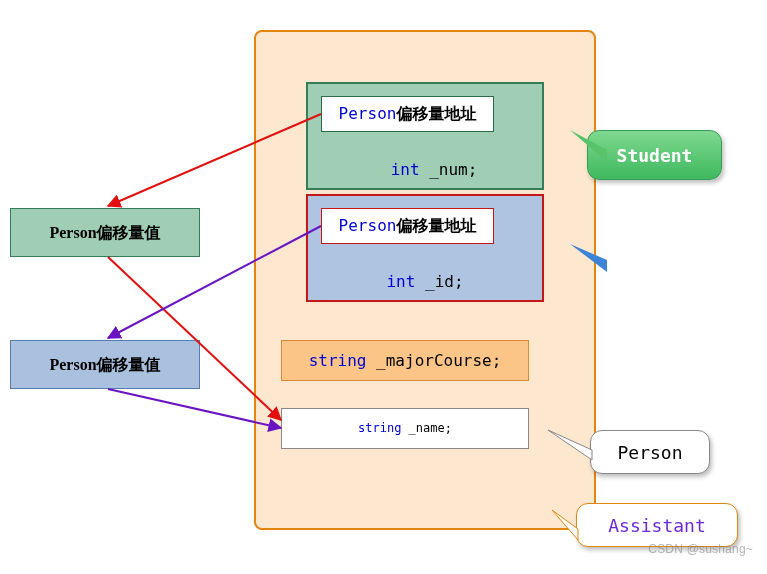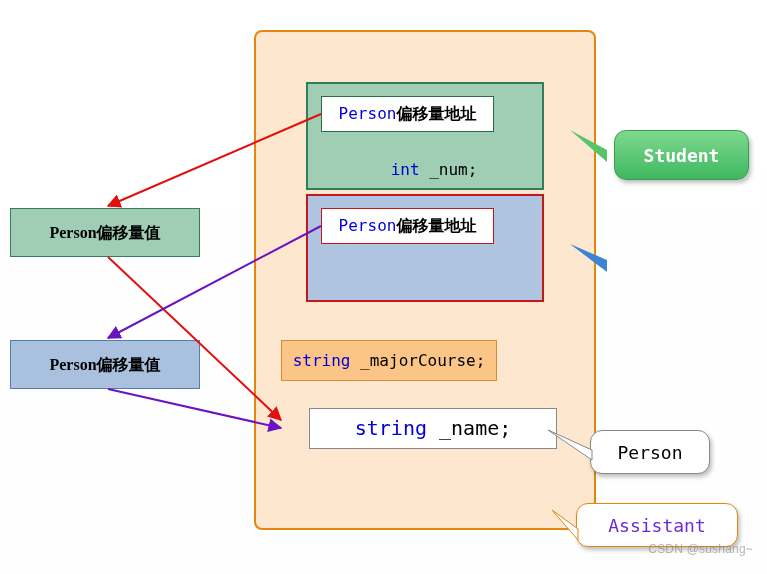--- a/index.html
+++ b/index.html
@@ -94,42 +94,41 @@
     text-align: center;
     font-family: "Consolas", monospace;
     font-size: 16px;
   }
   .code-kw { color: #0000d6; }
   .code-var { color: #000; }
   .block-major {
     position: absolute;
     left: 281px;
     top: 340px;
-    width: 216px;
+    width: 248px;
     height: 41px;
     background: #fac586;
     border: 1px solid #d98a32;
     text-align: center;
     line-height: 39px;
     font-family: "Consolas", monospace;
     font-size: 16px;
   }
   .block-name {
     position: absolute;
     left: 281px;
     top: 408px;
     width: 248px;
     height: 41px;
     background: #fff;
     border: 1px solid #888;
     text-align: center;
     line-height: 39px;
     font-family: "Consolas", monospace;
-    font-size: 20px;
-    margin-left: 28px;
+    font-size: 12px;
   }
   .left-box-1 {
     position: absolute;
     left: 10px;
     top: 208px;
     width: 190px;
     height: 49px;
     background: #9fceb5;
     border: 1px solid #347d58;
     text-align: center;
@@ -156,21 +155,21 @@
     border-radius: 12px;
     text-align: center;
     line-height: 50px;
     font-family: "Consolas", monospace;
     font-size: 18px;
     color: #fff;
     font-weight: bold;
     box-shadow: 2px 3px 4px rgba(0,0,0,0.25);
   }
   .callout-student {
-    left: 614px;
+    left: 587px;
     top: 130px;
     width: 135px;
     background: linear-gradient(to bottom, #7ed98f, #3fb85f);
     border: 1px solid #3a9b54;
   }
   .callout-teacher {
     left: 605px;
     top: 240px;
     width: 135px;
     background: linear-gradient(to bottom, #5f9ee8, #2b70c9);
@@ -228,20 +227,24 @@
   <div class="offset-box-student">
     <span class="inner-type">Person</span><span>偏移量地址</span>
   </div>
   <div class="code-line-num">
     <span class="code-kw">int</span>
     <span class="code-var">_num</span><span class="code-var">;</span>
   </div>
 
   <div class="offset-box-teacher">
     <span class="inner-type">Person</span><span>偏移量地址</span>
+  </div>
+  <div class="code-line-id">
+    <span class="code-kw">int</span>
+    <span class="code-var">_id</span><span class="code-var">;</span>
   </div>
 
   <div class="block-major">
     <span class="code-kw">string</span>
     <span class="code-var">_majorCourse</span><span class="code-var">;</span>
   </div>
 
   <div class="block-name">
     <span class="code-kw">string</span>
     <span class="code-var">_name</span><span class="code-var">;</span>

